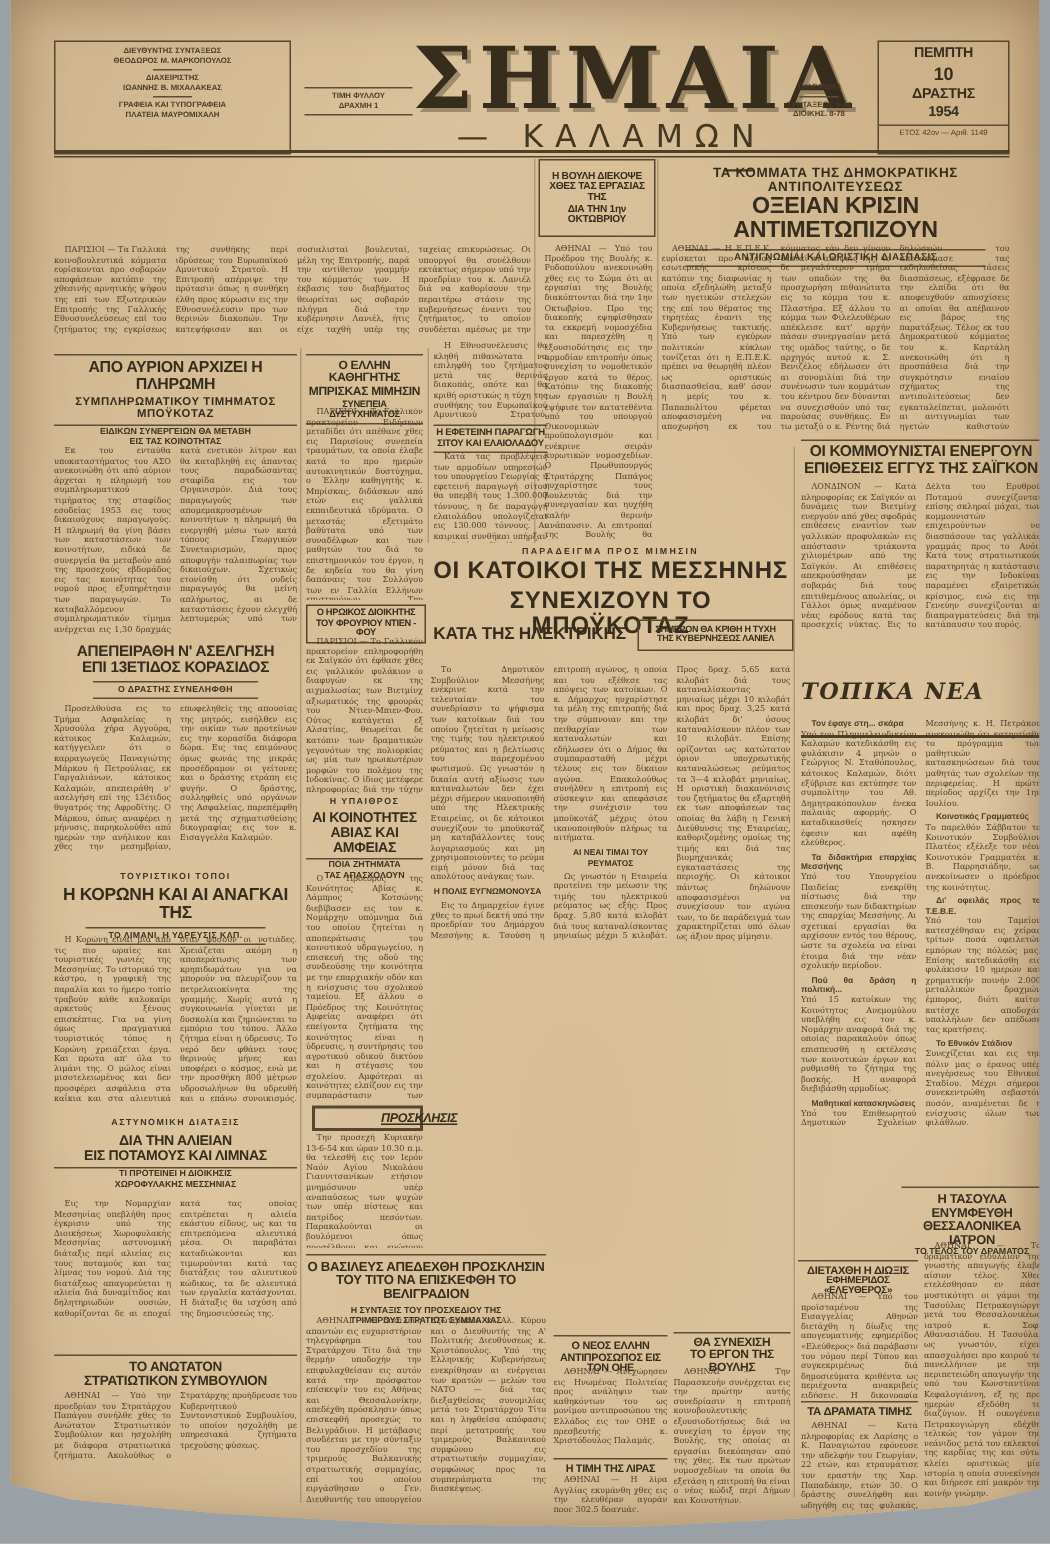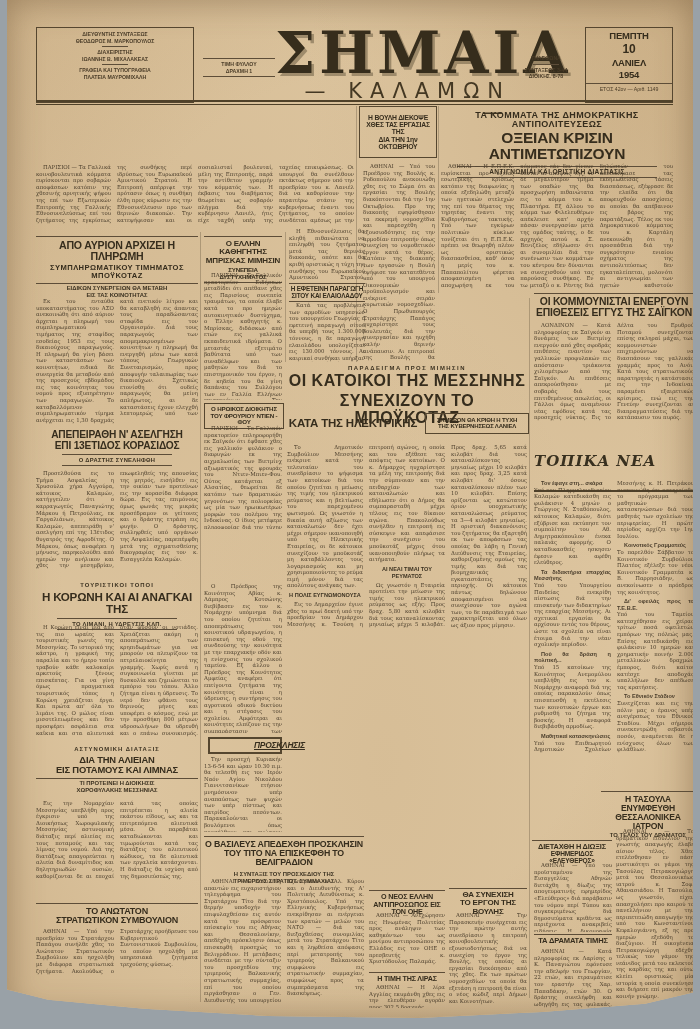--- a/index.html
+++ b/index.html
@@ -70,21 +70,21 @@
   <div class="abs" style="left:506px;top:55px;width:66px;">
     <div class="mast-small">ΤΗΛΕΦΩΝΑ</div>
     <div class="mini-div"></div>
     <div class="mast-small">ΣΥΝΤΑΞΕΩΣ 3-44</div>
     <div class="mast-small">ΔΙΟΙΚΗΣ. 8-78</div>
   </div>
 
   <div class="abs boxed" style="left:578px;top:27px;width:86px;height:68px;padding:3px 0;">
     <div class="hl" style="font-size:9.5px;">ΠΕΜΠΤΗ</div>
     <div class="hl" style="font-size:12px;margin:2px 0;">10</div>
-    <div class="hl" style="font-size:9.5px;">ΛΑΝΙΕΛ</div>
+    <div class="hl" style="font-size:9.5px;">ΔΡΑΣΤΗΣ</div>
     <div class="hl" style="font-size:9.5px;margin-top:2px;">1954</div>
     <div class="mast-small" style="border-top:1px solid #5d4d38;margin-top:3px;padding-top:2px;font-weight:normal;">ΕΤΟΣ 42ον — Αριθ. 1149</div>
   </div>
 
   <div class="abs" style="left:29px;top:100px;width:637px;border-top:2px solid #4f4129;border-bottom:1px solid #4f4129;height:2px;"></div>
 
 
   <div class="abs boxed" style="left:352px;top:106px;width:76px;height:50px;display:flex;flex-direction:column;justify-content:center;">
     <div class="hl" style="font-size:6.8px;">Η ΒΟΥΛΗ ΔΙΕΚΟΨΕ</div>
     <div class="hl" style="font-size:6.8px;">ΧΘΕΣ ΤΑΣ ΕΡΓΑΣΙΑΣ ΤΗΣ</div>
@@ -187,20 +187,29 @@
   </div>
 
   <div class="abs boxed" style="left:197px;top:403px;width:78px;padding:2px 0;">
     <div class="hl" style="font-size:6.2px;">Ο ΗΡΩΙΚΟΣ ΔΙΟΙΚΗΤΗΣ</div>
     <div class="hl" style="font-size:6.2px;">ΤΟΥ ΦΡΟΥΡΙΟΥ ΝΤΙΕΝ - ΦΟΥ</div>
   </div>
   <div class="abs body" style="left:197px;top:425px;width:78px;height:104px;">
     <p>ΠΑΡΙΣΙΟΙ — Το Γαλλικόν πρακτορείον επληροφορήθη εκ Σαϊγκόν ότι έφθασε χθες εις γαλλικόν φυλάκιον ο διαφυγών εκ της αιχμαλωσίας των Βιετμίνχ αξιωματικός της φρουράς του Ντιεν-Μπιεν-Φου. Ούτος κατάγεται εξ Αλσατίας, θεωρείται δε κατόπιν των δραματικών γεγονότων της πολιορκίας ως μία των ηρωικωτέρων μορφών του πολέμου της Ινδοκίνας. Ο ίδιος μετέφερε πληροφορίας διά την τύχην πολλών αιχμαλώτων, αι οποίαι διεβιβάσθησαν εις τας οικογενείας των και εις την γαλλικήν διοίκησιν.</p>
   </div>
 
+  <div class="abs" style="left:197px;top:531px;width:78px;">
+    <div class="subh" style="letter-spacing:1px;">Η ΥΠΑΙΘΡΟΣ</div>
+    <div class="hl" style="font-size:9.4px;">ΑΙ ΚΟΙΝΟΤΗΤΕΣ</div>
+    <div class="hl" style="font-size:9.4px;">ΑΒΙΑΣ ΚΑΙ ΑΜΦΕΙΑΣ</div>
+    <div class="subh" style="border-top:1px solid #5d4d38;margin-top:2px;">
+      <span>ΠΟΙΑ ΖΗΤΗΜΑΤΑ</span><br>
+      <span>ΤΑΣ ΑΠΑΣΧΟΛΟΥΝ</span>
+    </div>
+  </div>
   <div class="abs body" style="left:197px;top:583px;width:78px;height:150px;">
     <p>Ο Πρόεδρος της Κοινότητος Αβίας κ. Λάμπρος Κοτσώνης διεβίβασεν εις τον κ. Νομάρχην υπόμνημα διά του οποίου ζητείται η αποπεράτωσις του κοινοτικού υδραγωγείου, η επισκευή της οδού της συνδεούσης την κοινότητα με την επαρχιακήν οδόν και η ενίσχυσις του σχολικού ταμείου. Εξ άλλου ο Πρόεδρος της Κοινότητος Αμφείας αναφέρει ότι επείγοντα ζητήματα της κοινότητος είναι η ύδρευσις, η συντήρησις του αγροτικού οδικού δικτύου και η στέγασις του σχολείου. Αμφότεραι αι κοινότητες ελπίζουν εις την συμπαράστασιν των αρμοδίων αρχών διά την ταχείαν επίλυσιν των ζητημάτων των, τα οποία απασχολούν από μακρού τους κατοίκους της περιοχής.</p>
   </div>
 
   <div class="abs boxed" style="left:201px;top:737px;width:70px;padding:2px 0;border-width:2px;">
     <div class="hl" style="font-size:8.4px;font-style:italic;text-decoration:underline;margin-left:44px;">ΠΡΟΣΚΛΗΣΙΣ</div>
   </div>
   <div class="abs body" style="left:197px;top:756px;width:78px;height:76px;">
     <p>Την προσεχή Κυριακήν 13-6-54 και ώραν 10.30 π.μ. θα τελεσθή εις τον Ιερόν Ναόν Αγίου Νικολάου Γιαννιτσανίκων ετήσιον μνημόσυνον υπέρ αναπαύσεως των ψυχών των υπέρ πίστεως και πατρίδος πεσόντων. Παρακαλούνται οι βουλόμενοι όπως προσέλθουν και ενώσουν μεθ' ημών τας προς τον Ύψιστον δεήσεις των. Εκ του Γραφείου του Συλλόγου.</p>
   </div>

